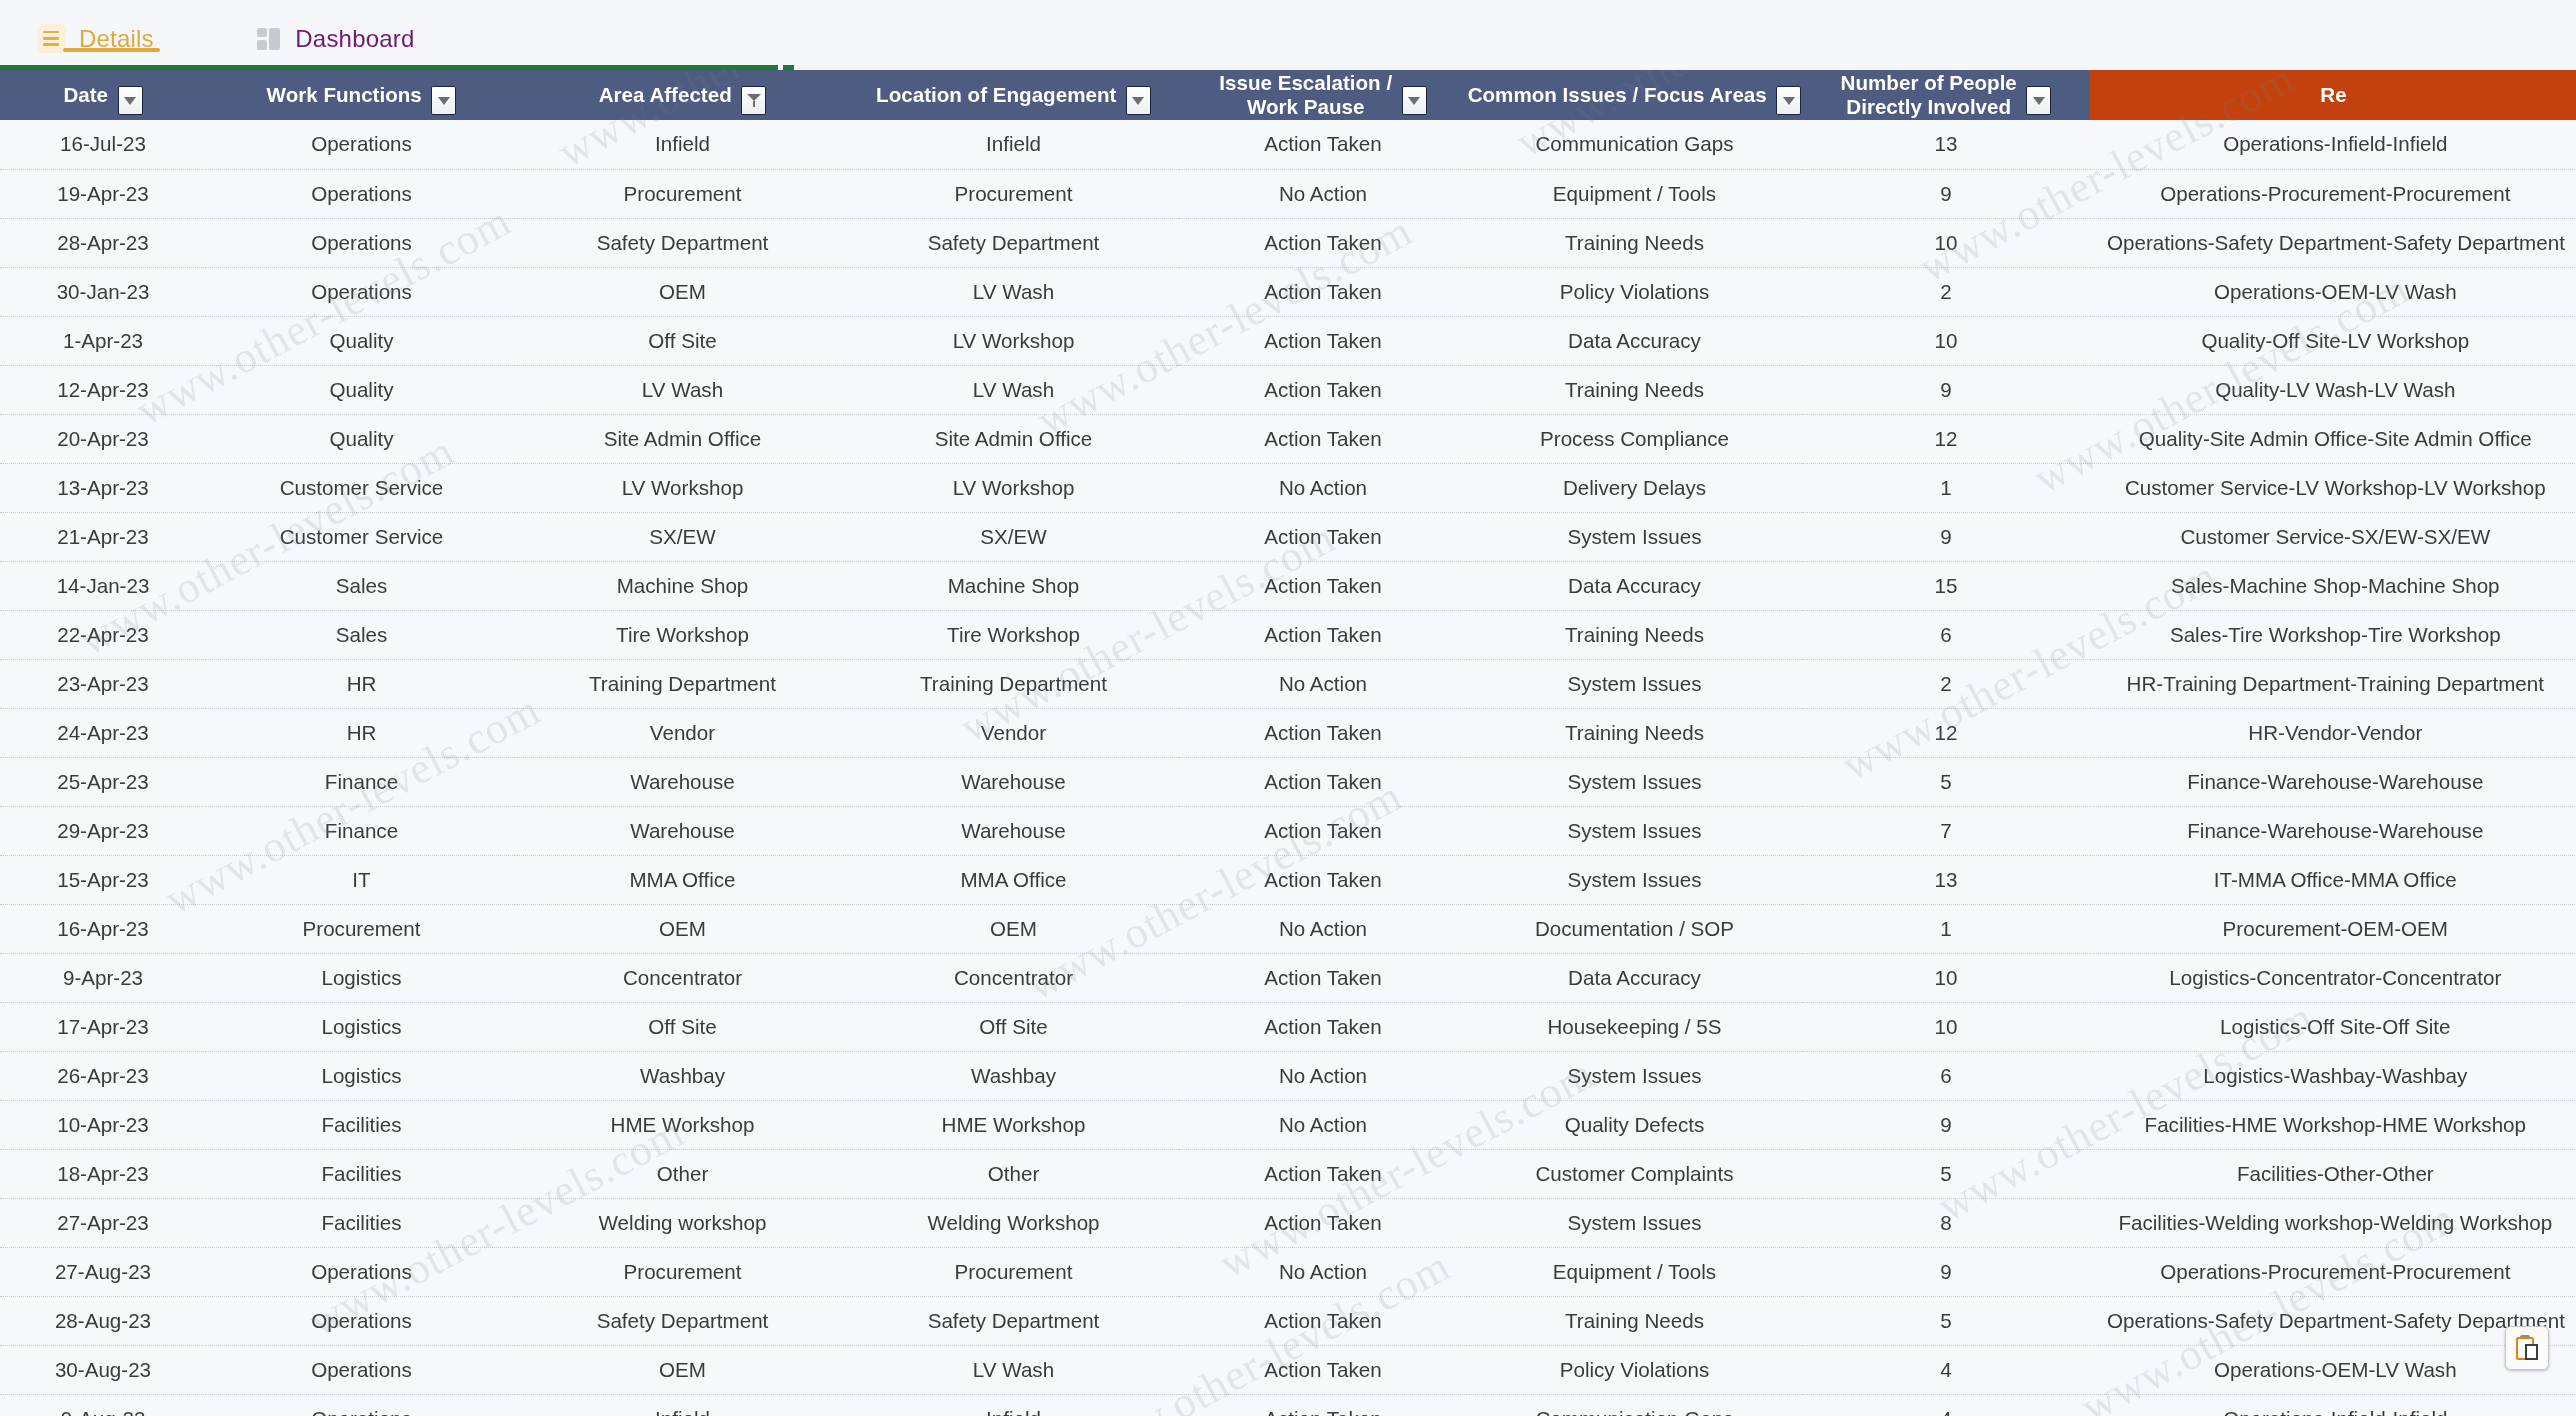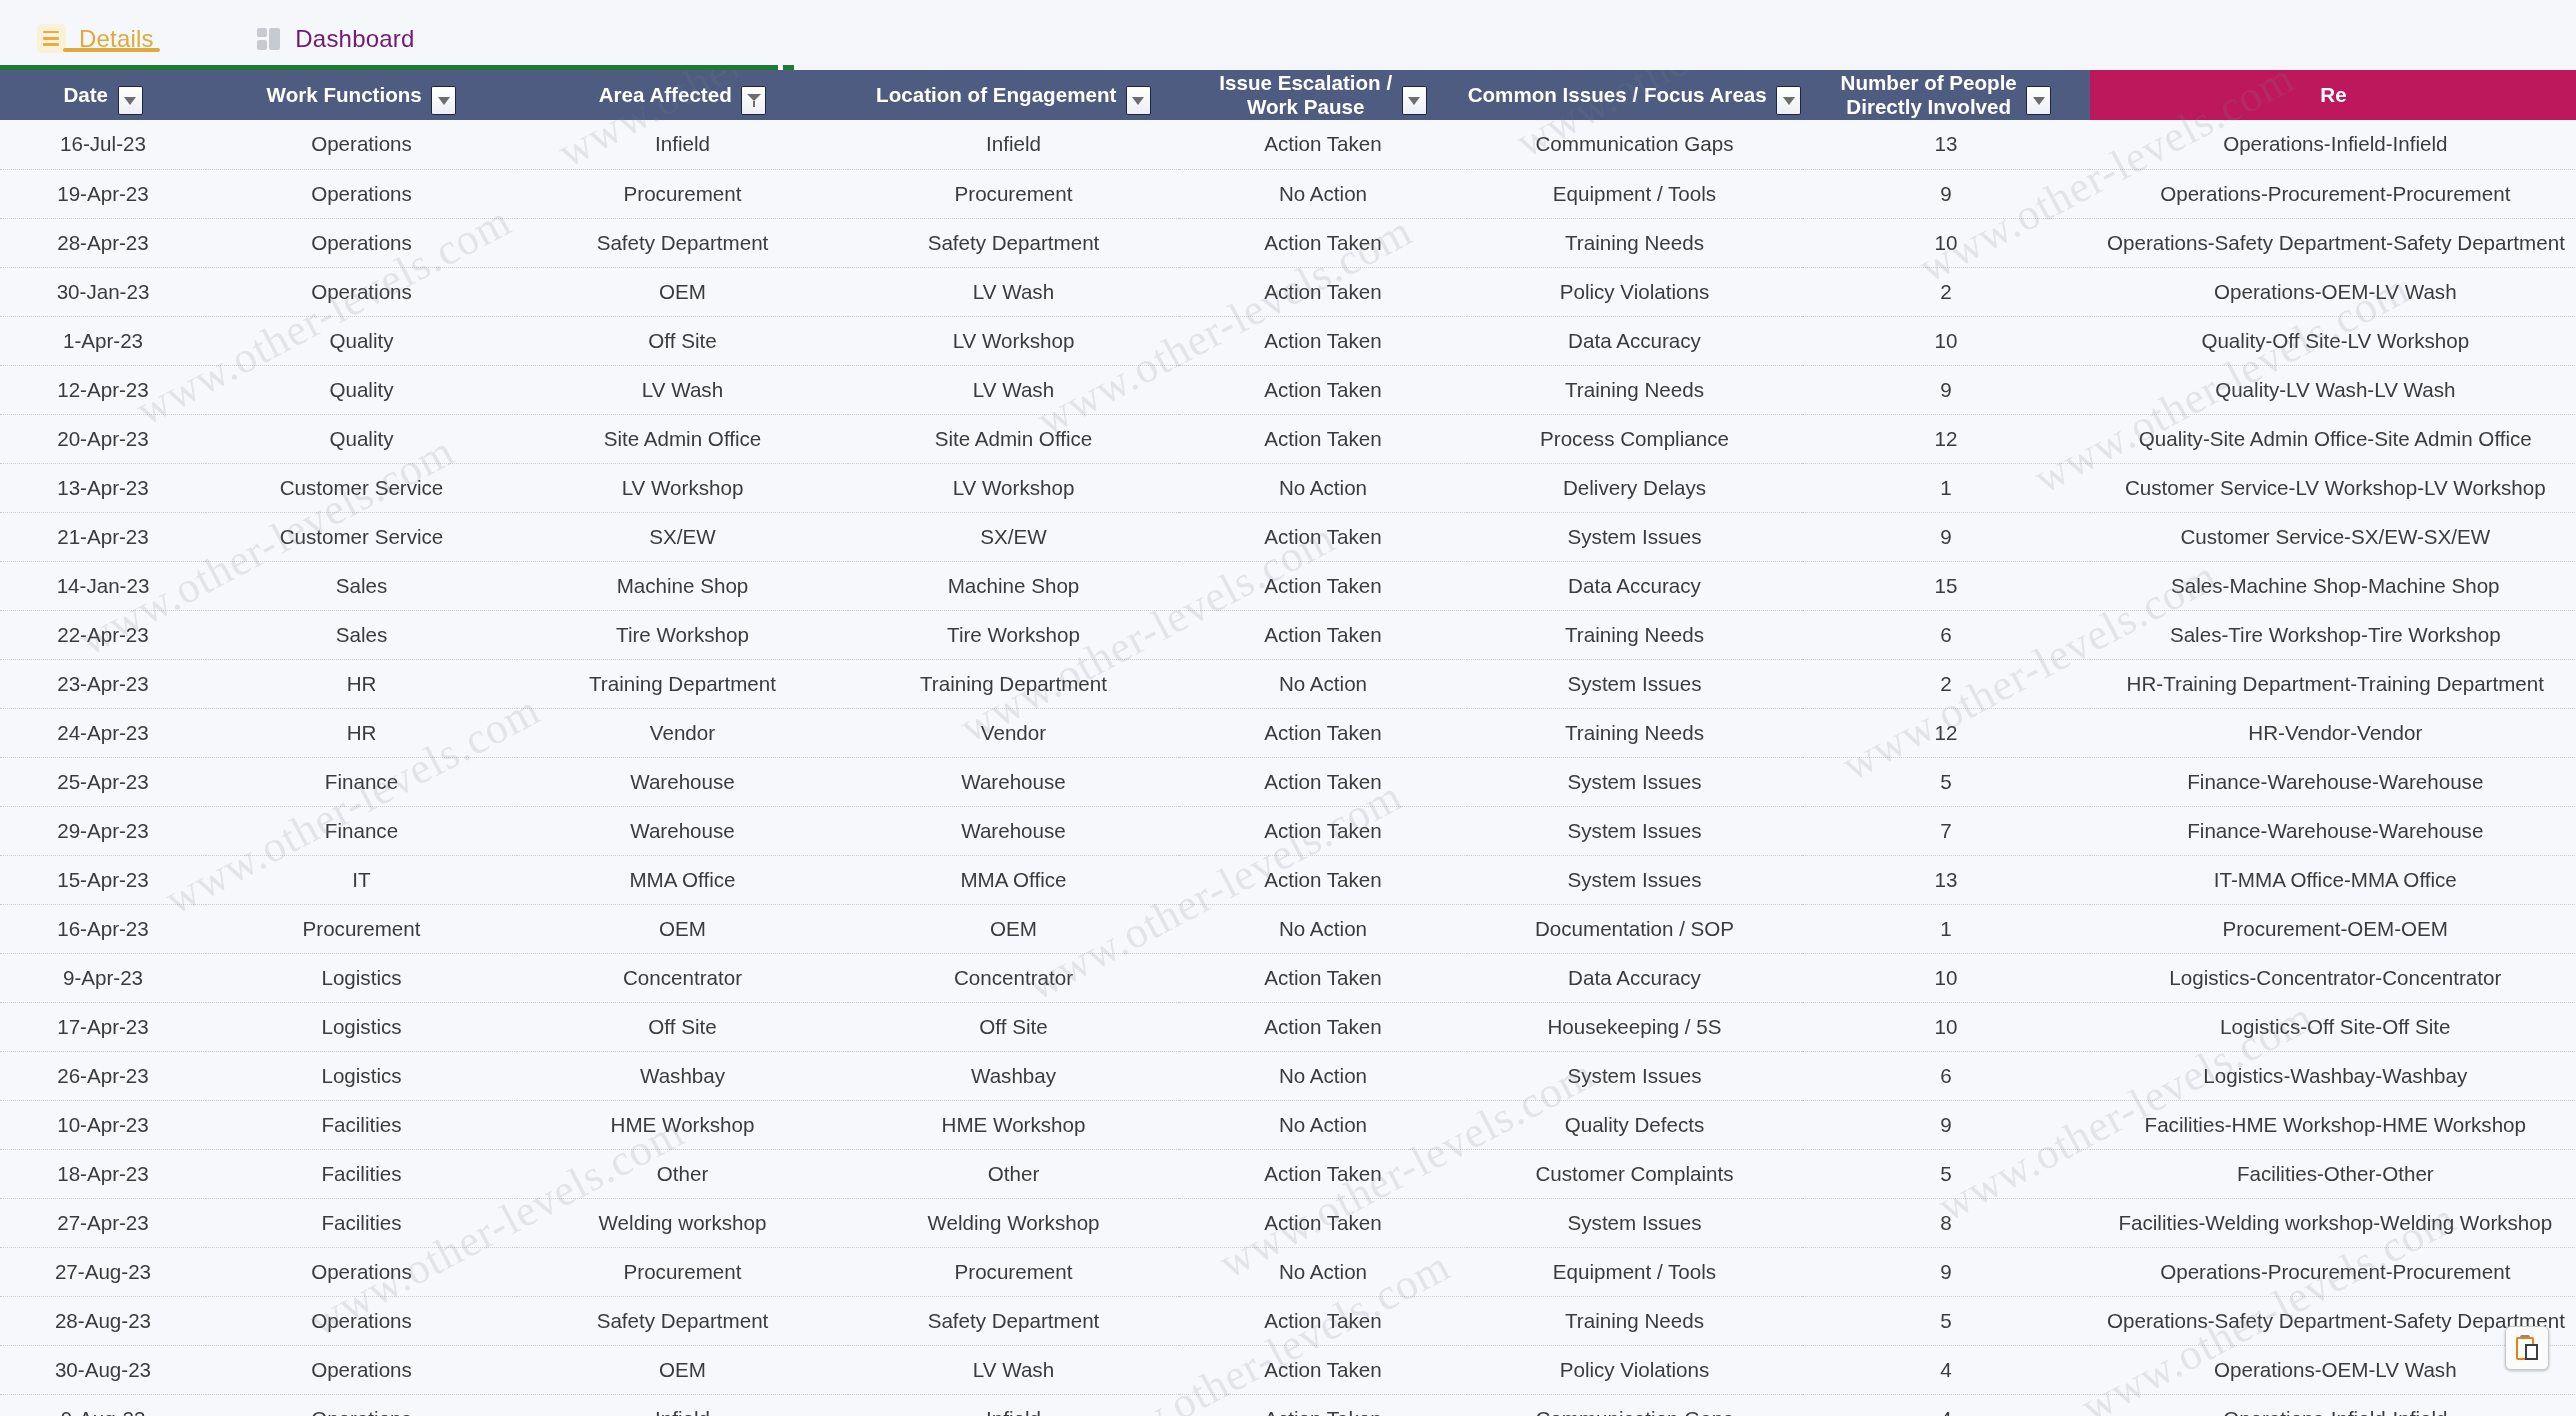--- a/index.html
+++ b/index.html
@@ -114,21 +114,21 @@
     font-size: 20.6px;
     font-weight: bold;
     height: 50px;
     padding: 0 5.8px;
     text-align: center;
     vertical-align: middle;
     position: relative;
     line-height: 24px;
     white-space: nowrap;
   }
-  thead th.last-head { background:#be185d; }
+  thead th.last-head { background:#c2410c; }
   .th-inner {
     display: flex;
     align-items: center;
     justify-content: center;
     gap: 9.6px;
     height: 50px;
   }
   .th-text { display:block; }
   .filter-btn {
     flex: 0 0 auto;

